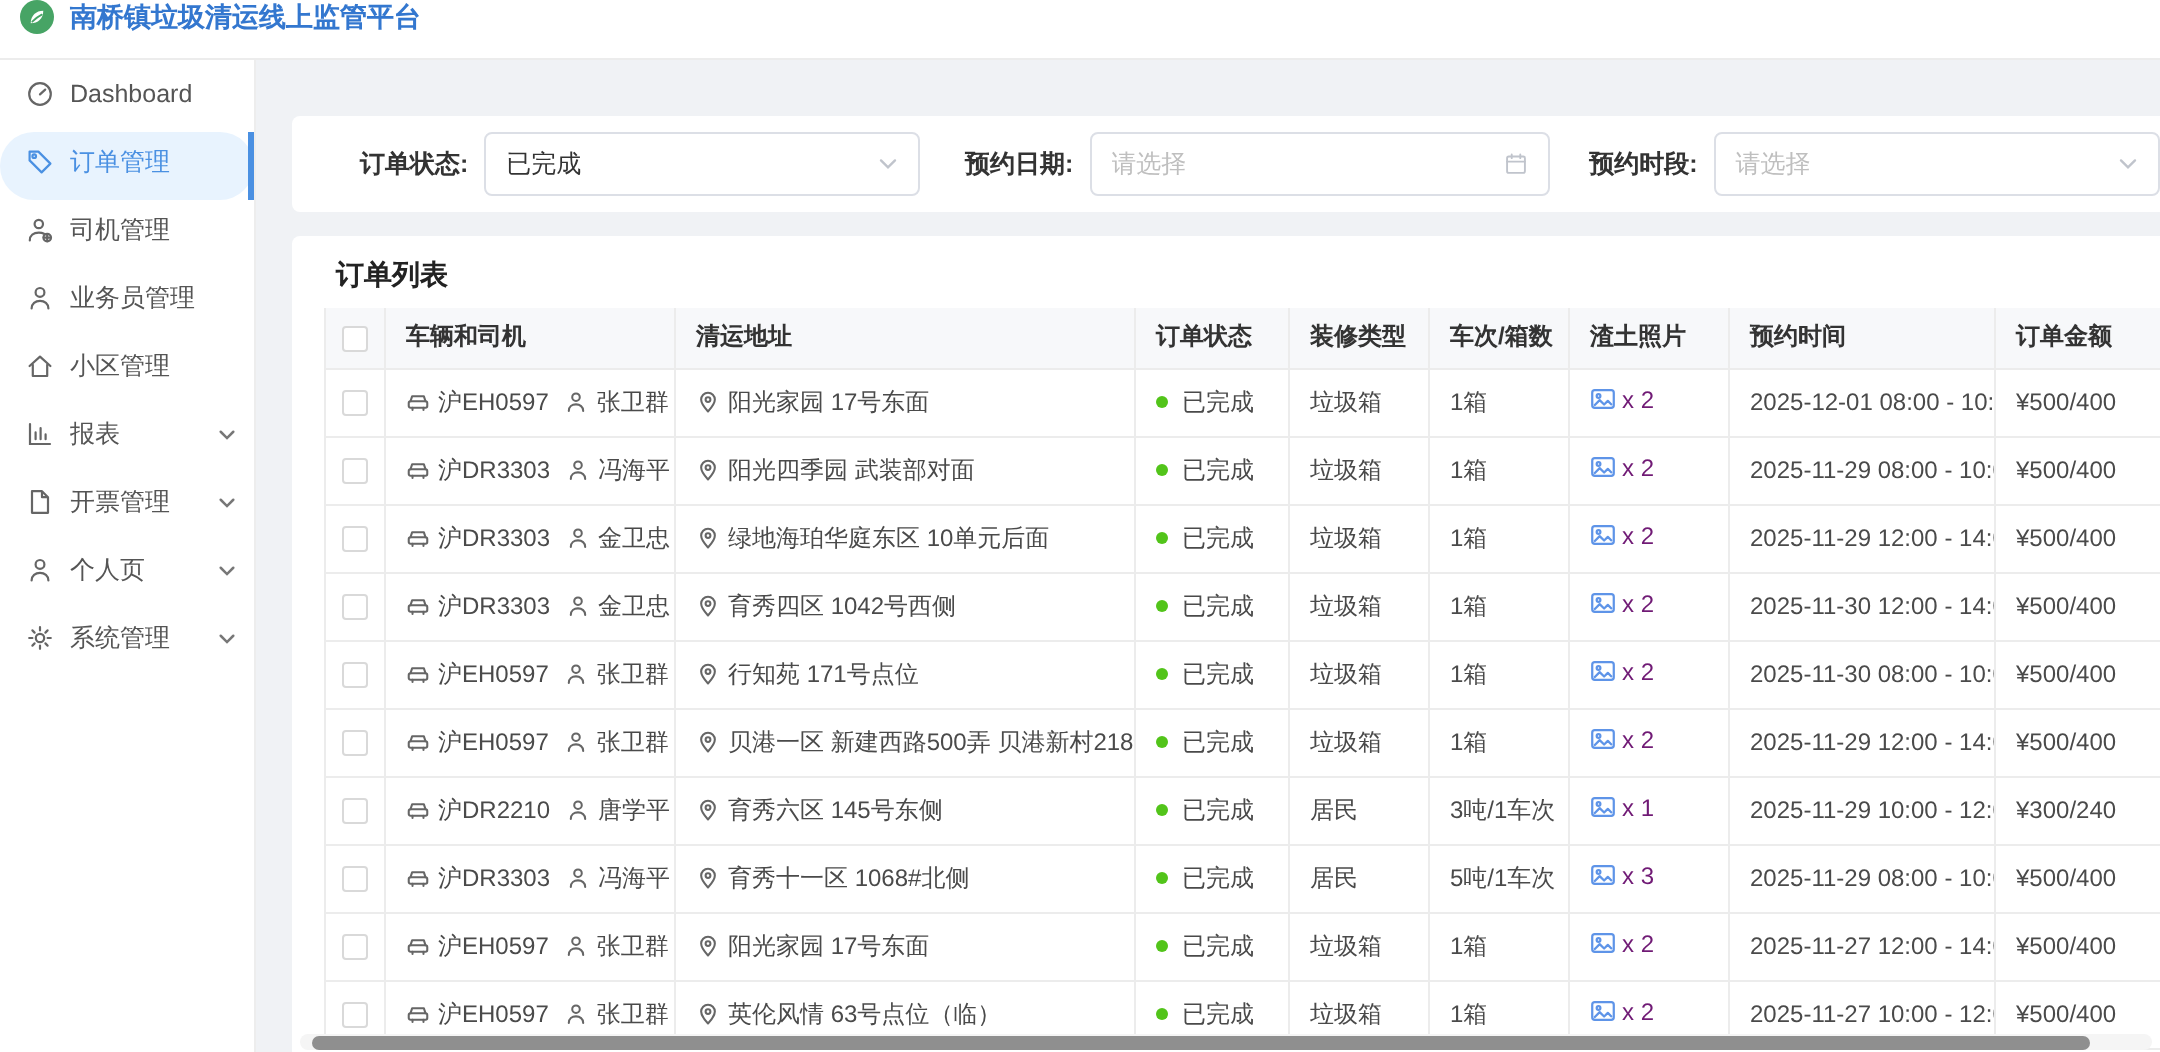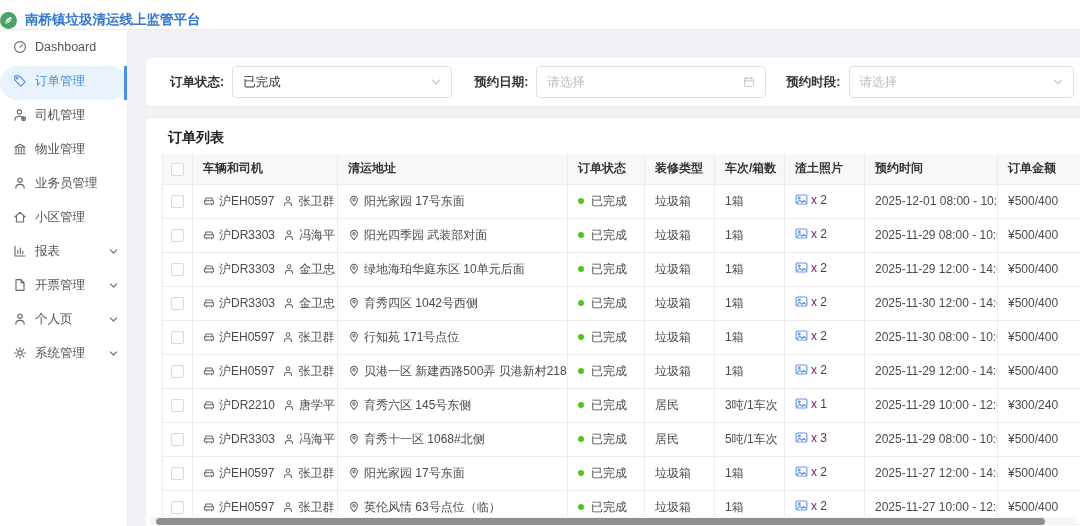--- a/index.html
+++ b/index.html
@@ -6,22 +6,22 @@
   html,body { width:1080px; height:526px; }
   body {
     font-family: "Liberation Sans", "DejaVu Sans", sans-serif;
     background:#f0f2f5; overflow:hidden; color:#333;
   }
   .app { position:relative; width:1080px; height:526px; overflow:hidden; }
 
   
   .topbar {
     position:absolute; top:0; left:0; right:0; height:30px; background:#fff;
-    border-bottom:1px solid #ececec; display:flex; align-items:flex-end;
-    z-index:5;
+    border-bottom:1px solid #ececec; display:flex; align-items:flex-start;
+    padding-left:10px; z-index:5;
   }
   .logo {
     width:17px; height:17px; border-radius:50%; background:#47a465;
     display:flex; align-items:center; justify-content:center; flex:0 0 auto;
   }
   .app-title { margin-left:8px; color:#3377cf; font-weight:bold; font-size:13.5px; }
 
   
   .sidebar {
     position:absolute; top:30px; left:0; bottom:0; width:128px; background:#fff;
@@ -38,21 +38,21 @@
   .menu-item.active .micon { color:#4a90e2; }
   .menu-item.active::after {
     content:""; position:absolute; right:0; top:0; bottom:0; width:3px; background:#4a90e2;
   }
 
   
   .main { position:absolute; left:128px; top:30px; right:0; bottom:0; overflow:hidden; }
 
   .filter-card {
     position:absolute; left:18px; right:0; top:28px; height:48px; background:#fff;
-    border-radius:4px 0 0 4px; display:flex; align-items:center; padding-left:24px;
+    border-radius:4px 0 0 4px; display:flex; align-items:center; padding-left:34px;
     font-size:12.5px;
   }
   .f-label { font-weight:bold; color:#333; margin-right:8px; white-space:nowrap; }
   .f-control {
     height:32px; border:1px solid #dcdfe6; border-radius:4px; background:#fff;
     display:flex; align-items:center; padding:0 10px; color:#333; cursor:pointer;
   }
   .f-control .ph { color:#bfbfbf; }
   .f-control .f-icon { margin-left:auto; display:flex; color:#c0c4cc; }
   .ctl-status { width:220px; margin-right:22px; }
@@ -141,30 +141,20 @@
             <circle cx="6.4" cy="4" r="2.1"></circle>
             <path d="M1.9 12.2c0-2.4 1.9-3.9 4.5-3.9 1 0 1.9.2 2.6.6"></path>
             <circle cx="10.6" cy="10.8" r="1.9"></circle>
             <path d="M8.9 10.8h3.4M10.6 9v3.6"></path>
           </svg>
       </span>
       <span class="mlabel">司机管理</span>
     </div>
 
 
-    <div class="menu-item">
-      <span class="micon">
-        <svg width="14" height="14" viewBox="0 0 14 14" fill="none" stroke="currentColor" stroke-width="1.1" stroke-linecap="round" stroke-linejoin="round">
-            <path d="M1.8 5.3L7 2.2l5.2 3.1z"></path>
-            <path d="M3 6.5v3.8M5.7 6.5v3.8M8.3 6.5v3.8M11 6.5v3.8"></path>
-            <path d="M1.8 11.8h10.4"></path>
-          </svg>
-      </span>
-      <span class="mlabel">物业管理</span>
-    </div>
 
     <div class="menu-item">
       <span class="micon">
         <svg width="14" height="14" viewBox="0 0 14 14" fill="none" stroke="currentColor" stroke-width="1.1" stroke-linecap="round">
             <circle cx="7" cy="4.2" r="2.2"></circle>
             <path d="M2.8 12.2c0-2.4 1.9-3.8 4.2-3.8s4.2 1.4 4.2 3.8"></path>
           </svg>
       </span>
       <span class="mlabel">业务员管理</span>
     </div>

